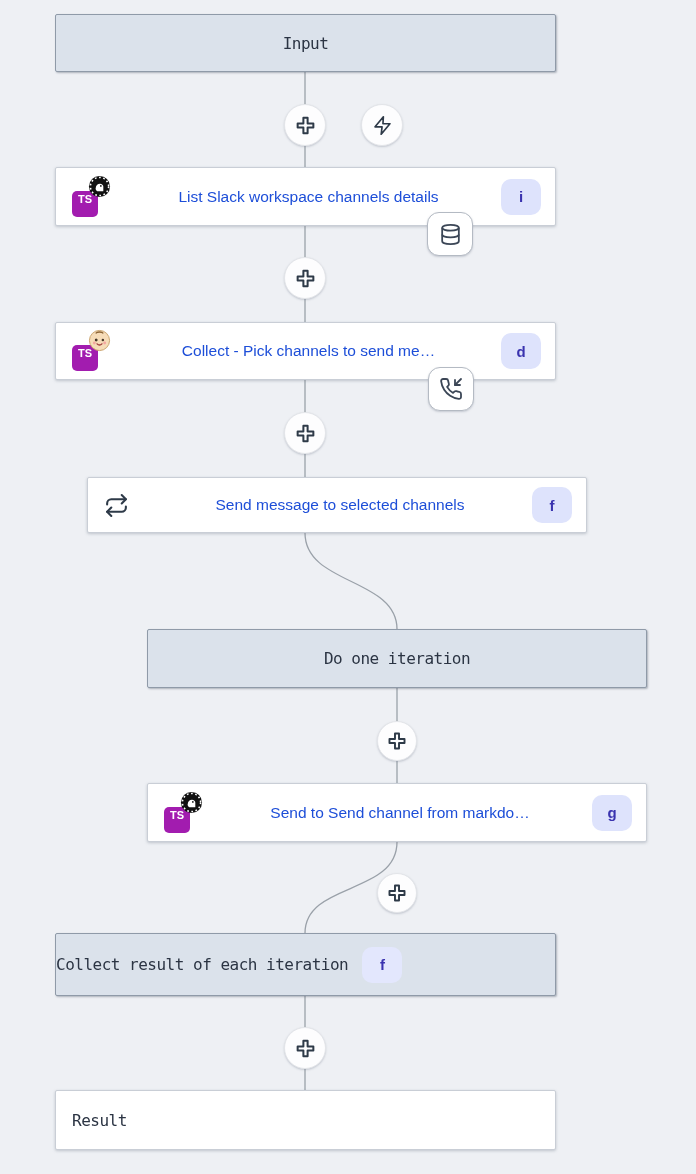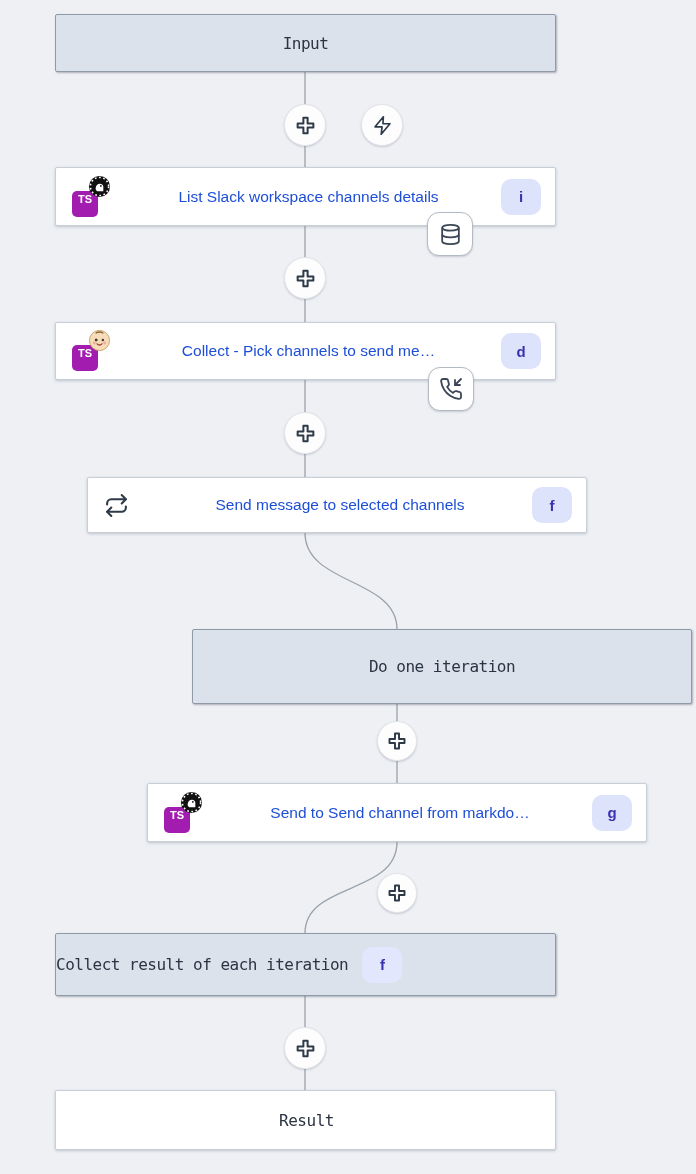--- a/index.html
+++ b/index.html
@@ -98,21 +98,21 @@
     box-shadow:0 1px 2px rgba(120,130,145,.35);
     display:flex;align-items:center;justify-content:center;
     box-sizing:border-box;
   }
 
   
   .n-input   {left:55px;  top:14px;   width:501px; height:58px;}
   .n-step1   {left:55px;  top:167px;  width:501px; height:59px;}
   .n-step2   {left:55px;  top:322px;  width:501px; height:58px;}
   .n-step3   {left:55px;  top:477px;  width:500px; height:56px;margin-left:32px;}
-  .n-iter    {left:147px; top:629px;  width:500px; height:75px;margin-left:45px;}
+  .n-iter    {left:147px; top:629px;  width:500px; height:59px;}
   .n-step5   {left:147px; top:783px;  width:500px; height:59px;}
   .n-collect {left:55px;  top:933px;  width:501px; height:63px;}
   .n-result  {left:55px;  top:1090px; width:501px; height:60px;}
 
   .b-plus1{left:284px; top:104px;}
   .b-zap  {left:361px; top:104px;}
   .b-plus2{left:284px; top:257px;}
   .b-plus3{left:284px; top:412px;}
   .b-plus4{left:377px; top:721px;}
   .b-plus5{left:377px; top:873px;}
@@ -288,17 +288,17 @@
   </div>
 
   <div class="edge-btn b-plus6">
     <span>
       <svg width="23" height="23" viewBox="0 0 24 24" stroke="#2e3a48" stroke-width="2.1" stroke-linejoin="round" fill="none">
         <path d="M9.8 3.8h4.4v6h6v4.4h-6v6H9.8v-6h-6V9.8h6z"></path>
       </svg>
     </span>
   </div>
 
-  <div class="node task n-result" style="justify-content:center;font-family:'DejaVu Sans Mono','Liberation Mono',monospace;letter-spacing:-0.5px;">
+  <div class="node task n-result" style="justify-content:flex-start;font-family:'DejaVu Sans Mono','Liberation Mono',monospace;letter-spacing:-0.5px;">
     <span>Result</span>
   </div>
 
 </div>
 
 </body></html>

